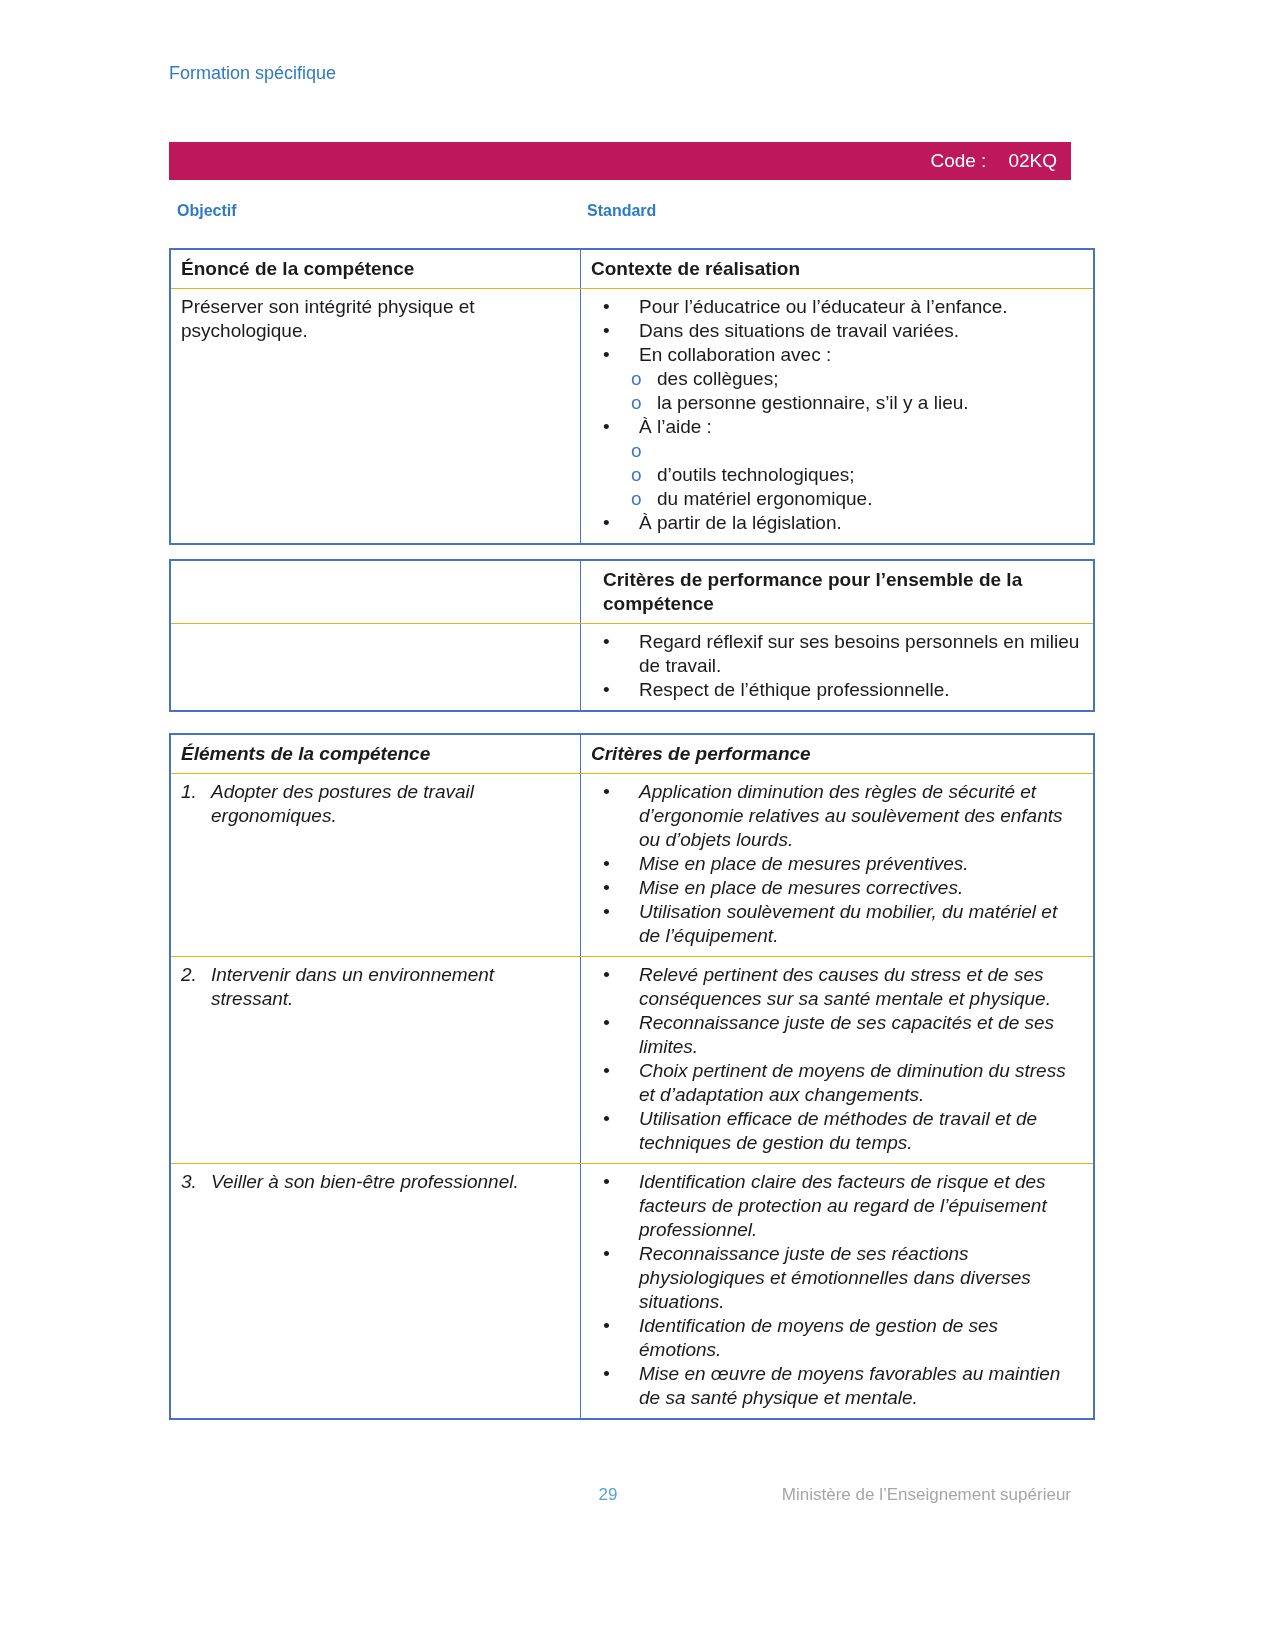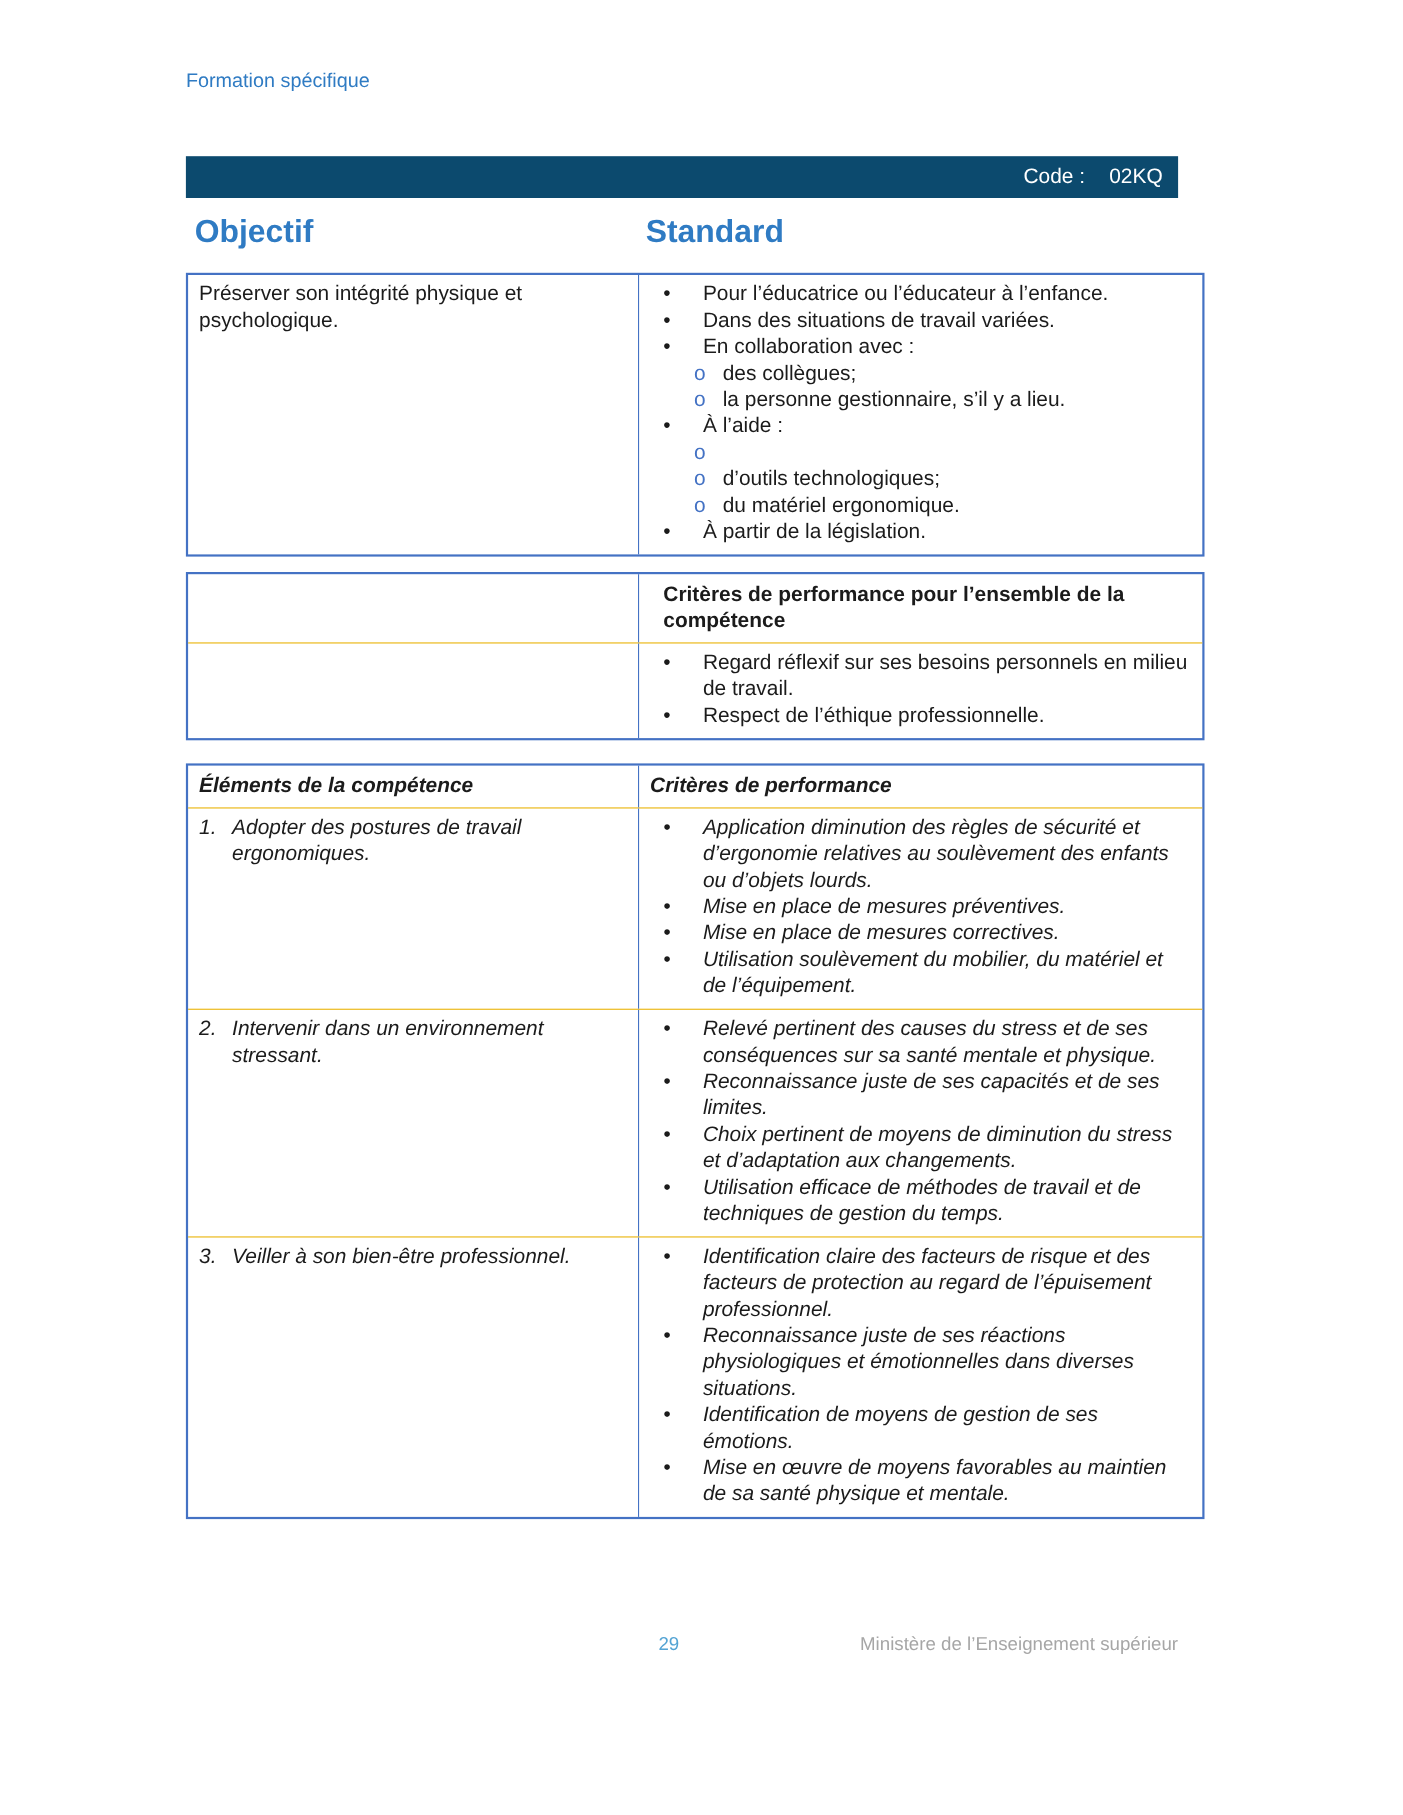--- a/index.html
+++ b/index.html
@@ -10,30 +10,30 @@
     color:#1b1b1b; font-size:19px; line-height:24px;
   }
   .page { position:absolute; inset:0; background:#ffffff; }
   .content { position:absolute; left:145px; top:0; width:926px;padding-left:24px; }
 
   .header-label {
     margin-top:62px; color:#2f7bc3; font-size:18px; line-height:22px;
   }
 
   .code-bar {
-    margin-top:58px; height:38px; background:#0c4a6e;
+    margin-top:58px; height:38px; background:#be185d;
     display:flex; align-items:center; justify-content:flex-end;
     gap:22px; padding-right:14px; color:#ffffff; font-size:19px;
   }
 
   .headings {
     margin-top:16px; display:grid; grid-template-columns:410px 1fr;
   }
   .headings .h {
-    color:#2f7bc3; font-weight:bold; font-size:29px; line-height:30px; padding-left:8px;
+    color:#2f7bc3; font-weight:bold; font-size:16px; line-height:30px; padding-left:8px;
   }
 
   .tbl { border:2px solid #4472c4; background:#ffffff; width:926px; }
   .tbl1 { margin-top:22px; }
   .tbl2 { margin-top:14px; }
   .tbl3 { margin-top:21px;font-style:italic; }
   .row { display:grid; grid-template-columns:410px 1fr; }
   .row + .row { border-top:1px solid #eab308; }
   .cell { padding:6px 10px 8px 10px; }
   .cell.left { border-right:1px solid #4472c4; }
@@ -75,20 +75,24 @@
       <span>Code :</span>
       <span>02KQ</span>
     </div>
 
     <div class="headings">
       <div class="h">Objectif</div>
       <div class="h">Standard</div>
     </div>
 
     <div class="tbl tbl1">
+      <div class="row hdr-row">
+        <div class="cell left hdr">Énoncé de la compétence</div>
+        <div class="cell right hdr">Contexte de réalisation</div>
+      </div>
       <div class="row">
         <div class="cell left">Préserver son intégrité physique et psychologique.</div>
         <div class="cell right">
           <div class="li l1">
               <span class="marker">•</span>
               <span class="txt">Pour l’éducatrice ou l’éducateur à l’enfance.</span>
             </div>
           <div class="li l1">
               <span class="marker">•</span>
               <span class="txt">Dans des situations de travail variées.</span>

